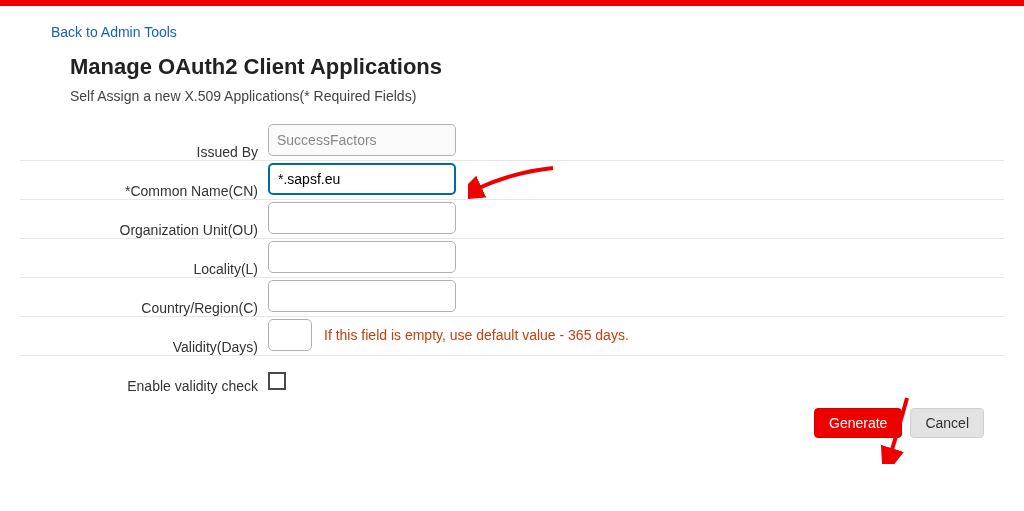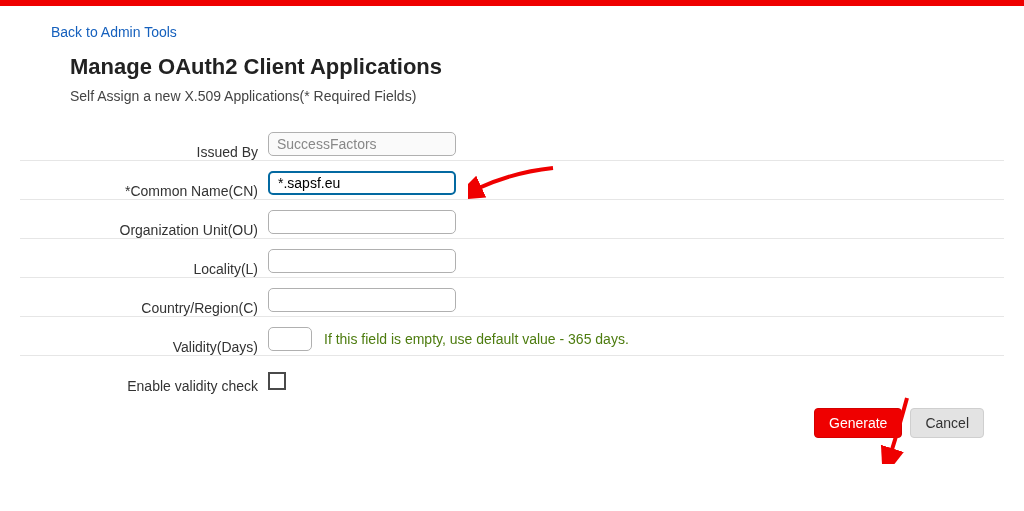--- a/index.html
+++ b/index.html
@@ -56,21 +56,21 @@
     color: #333;
     flex: 0 0 238px;
   }
   .control-cell {
     flex: 1 1 auto;
     padding: 4px 0;
     display: flex;
     align-items: center;
   }
   input.text-input {
-    height: 24px;
+    height: 32px;
     border: 1px solid #b0b0b0;
     border-radius: 5px;
     padding: 2px 8px;
     font-size: 14px;
     color: #333;
     width: 188px;
     background: #fff;
     box-sizing: border-box;
   }
   input.text-input.readonly {
@@ -80,21 +80,21 @@
   input.text-input.focused {
     border: 2px solid #0369a1;
     outline: none;
     color: #000;
   }
   input.text-input.small {
     width: 44px;
   }
   .hint {
     font-size: 14px;
-    color: #4d7c0f;
+    color: #c2410c;
     margin-left: 12px;
   }
   .checkbox {
     width: 18px;
     height: 18px;
     border: 2px solid #4a4a4a;
     background: #fff;
     box-sizing: border-box;
   }
   .button-bar {

